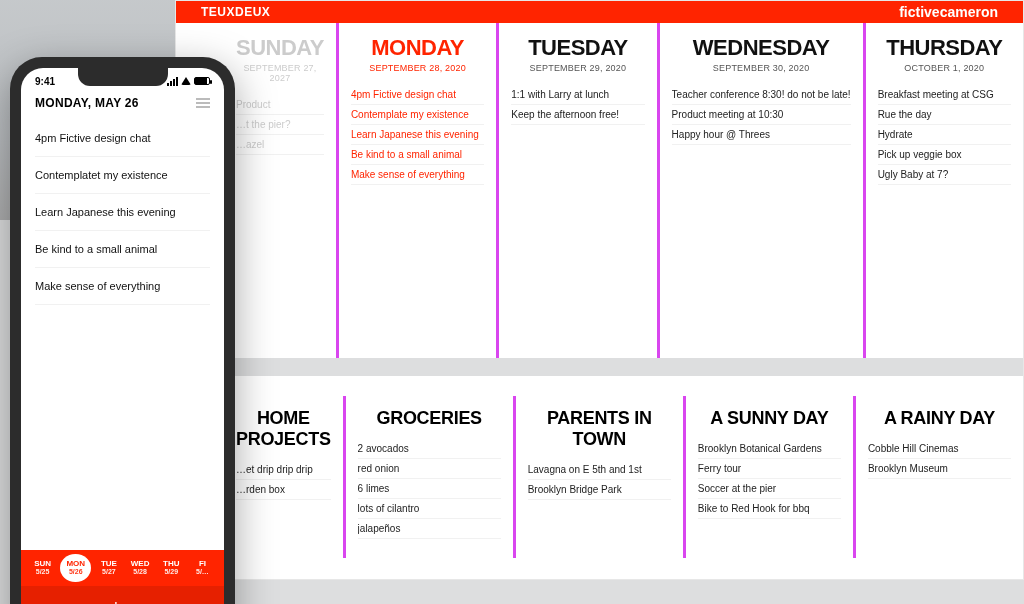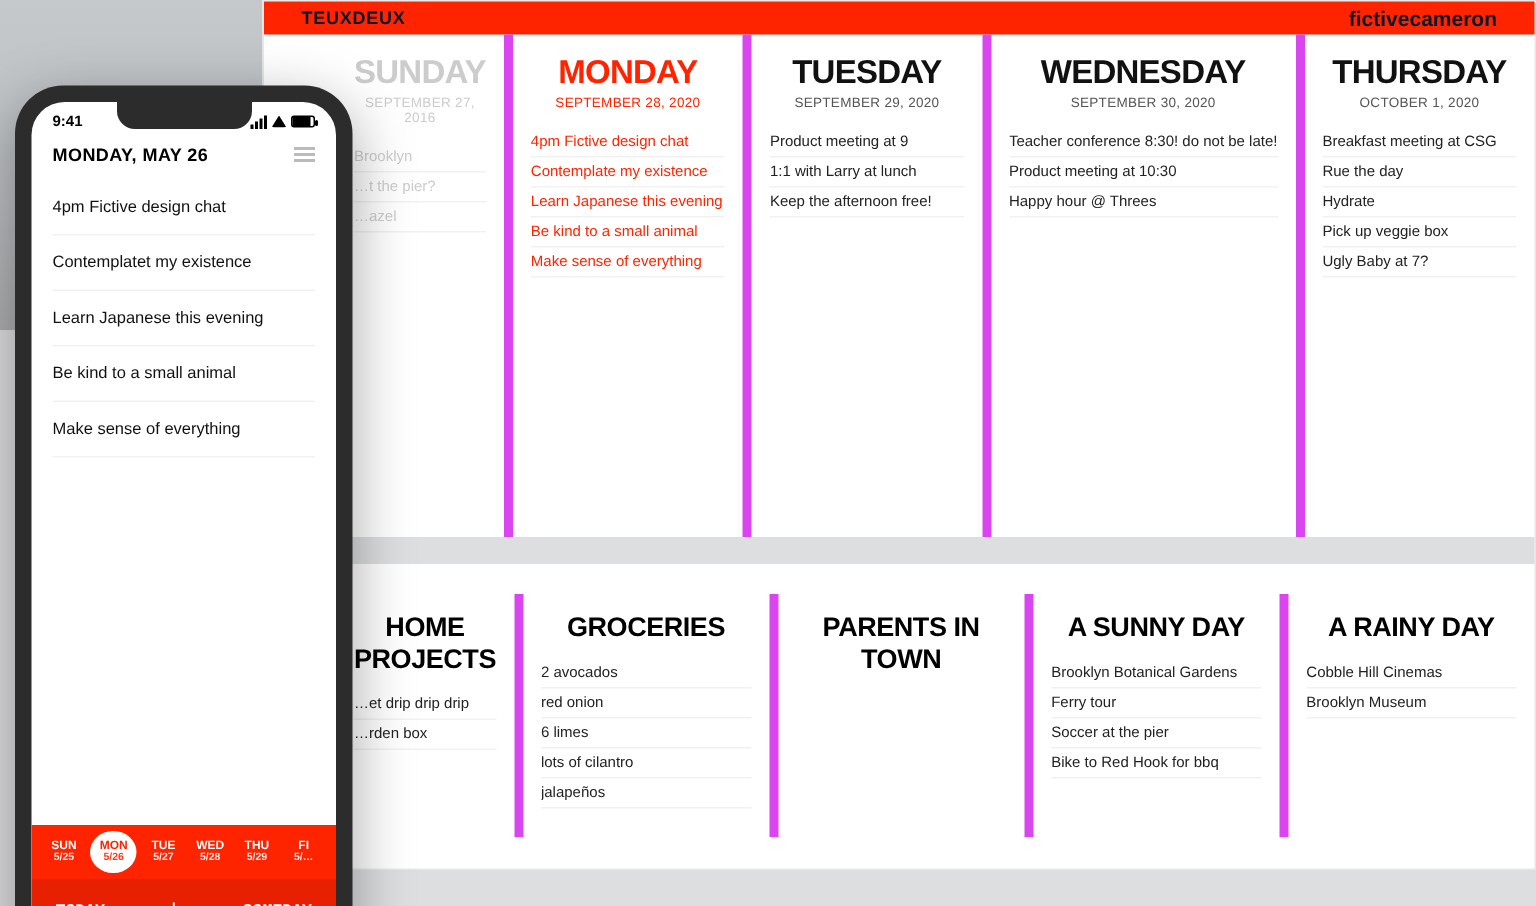--- a/index.html
+++ b/index.html
@@ -18,42 +18,42 @@
     position: absolute;
     left: 175px;
     top: 0;
     right: 0;
     height: 580px;
     background: #fff;
     border: 1px solid #e7e7e7;
   }
   .desktop-header {
     background: #ff2400;
-    color: #0f172a;
+    color: #ffffff;
     height: 22px;
     display: flex; align-items: center;
     padding: 0 25px;
     font-weight: 800;
     font-size: 12px;
     letter-spacing: .5px;
   }
   .desktop-header .user { margin-left: auto; font-size: 14px; font-weight: 600; text-transform: none; letter-spacing: 0;}
   .week-row {
     display: flex;
     height: 335px;
   }
   .list-row {
     display: flex;
     padding-top: 20px;
     height: 200px;
     border-top: 18px solid #dddedf;
   }
   .col {
     flex: 1;
-    border-right: 6px solid #d946ef;
+    border-right: 3px solid #d946ef;
     padding: 12px 12px 0 12px;
     display: flex; flex-direction: column;
   }
   .col:last-child { border-right: none; }
   .col.first { flex: 0.55; padding-left: 60px;}
   .day-head { text-align: center; margin-bottom: 12px; }
   .day-name {
     font-weight: 900;
     font-size: 22px;
     letter-spacing: -0.5px;
@@ -172,24 +172,24 @@
 
 <div class="desktop">
   <div class="desktop-header">
     <span>TEUXDEUX</span>
     <span class="user">fictivecameron</span>
   </div>
   <div class="week-row" id="week-row">
       <div class="col first past">
         <div class="day-head">
           <div class="day-name condensed">SUNDAY</div>
-          <div class="day-date">SEPTEMBER 27, 2016</div>
-        </div>
-        <div class="tasks">
-          <div class="task">Brooklyn</div>
+          <div class="day-date">SEPTEMBER 27, 2027</div>
+        </div>
+        <div class="tasks">
+          <div class="task">Product</div>
           <div class="task">…t the pier?</div>
           <div class="task">…azel</div>
         </div>
       </div>
       <div class="col today">
         <div class="day-head">
           <div class="day-name condensed">MONDAY</div>
           <div class="day-date">SEPTEMBER 28, 2020</div>
         </div>
         <div class="tasks">
@@ -199,21 +199,20 @@
           <div class="task">Be kind to a small animal</div>
           <div class="task">Make sense of everything</div>
         </div>
       </div>
       <div class="col ">
         <div class="day-head">
           <div class="day-name condensed">TUESDAY</div>
           <div class="day-date">SEPTEMBER 29, 2020</div>
         </div>
         <div class="tasks">
-          <div class="task">Product meeting at 9</div>
           <div class="task">1:1 with Larry at lunch</div>
           <div class="task">Keep the afternoon free!</div>
         </div>
       </div>
       <div class="col ">
         <div class="day-head">
           <div class="day-name condensed">WEDNESDAY</div>
           <div class="day-date">SEPTEMBER 30, 2020</div>
         </div>
         <div class="tasks">
@@ -249,20 +248,24 @@
         <div class="tasks">
           <div class="task">2 avocados</div>
           <div class="task">red onion</div>
           <div class="task">6 limes</div>
           <div class="task">lots of cilantro</div>
           <div class="task">jalapeños</div>
         </div>
       </div>
       <div class="col ">
         <div class="list-head condensed">PARENTS IN TOWN</div>
+        <div class="tasks">
+          <div class="task">Lavagna on E 5th and 1st</div>
+          <div class="task">Brooklyn Bridge Park</div>
+        </div>
       </div>
       <div class="col ">
         <div class="list-head condensed">A SUNNY DAY</div>
         <div class="tasks">
           <div class="task">Brooklyn Botanical Gardens</div>
           <div class="task">Ferry tour</div>
           <div class="task">Soccer at the pier</div>
           <div class="task">Bike to Red Hook for bbq</div>
         </div>
       </div>

